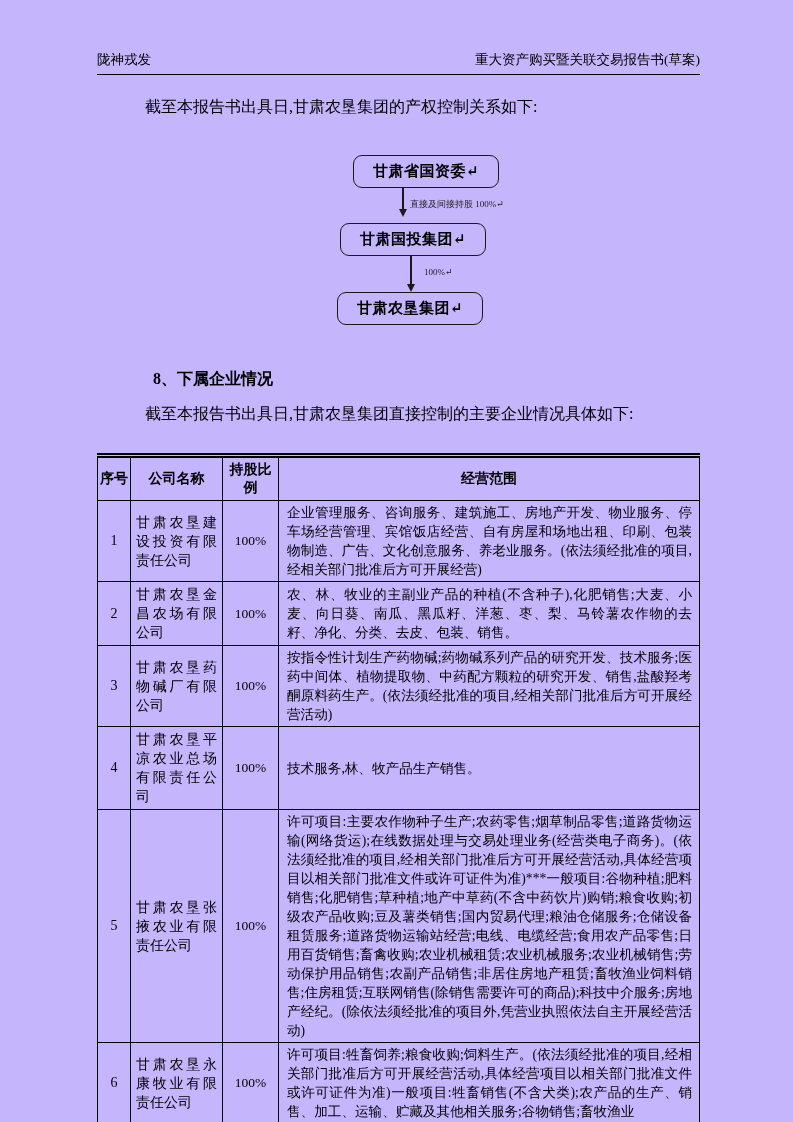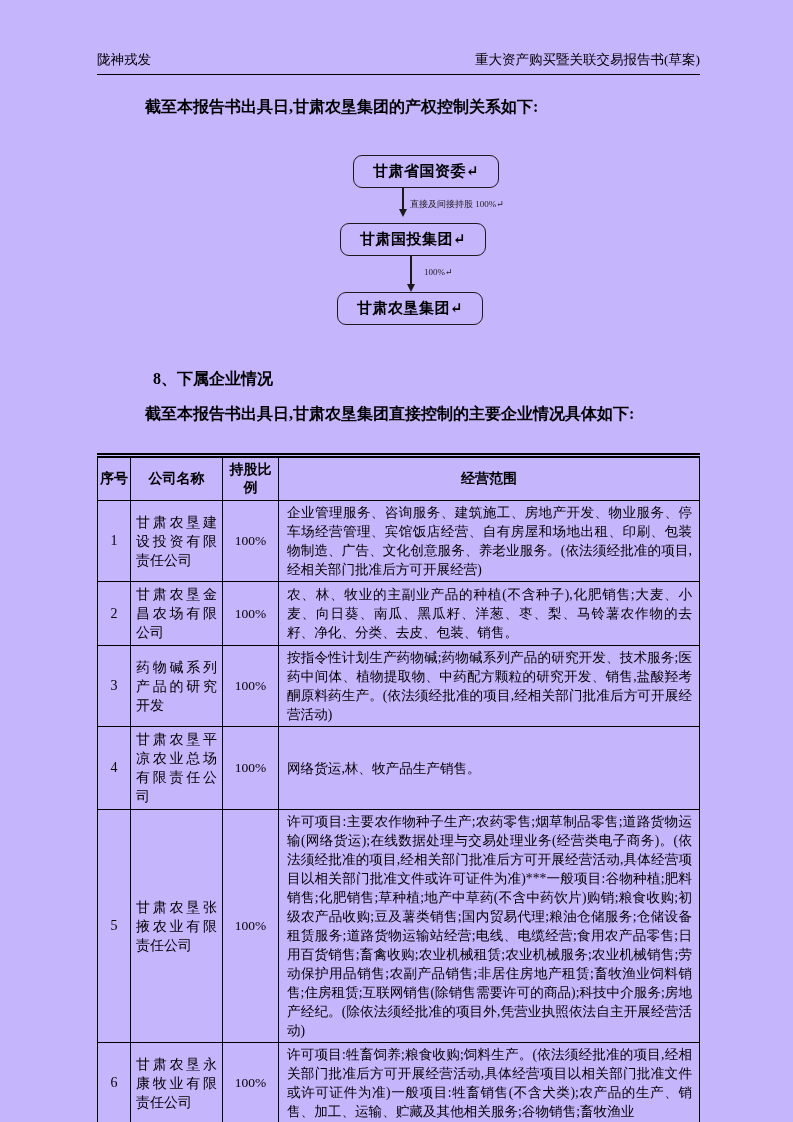--- a/index.html
+++ b/index.html
@@ -8,21 +8,21 @@
     background:#c4b5fd;color:#000;
     padding:50px 93px 0 97px;
     font-family:"Liberation Serif","DejaVu Serif",serif;
     overflow:hidden;
   }
   .doc-header{
     display:flex;justify-content:space-between;align-items:flex-end;
     font-size:13.5px;line-height:19px;
     padding-bottom:5px;border-bottom:1.8px solid #000;
   }
-  .para{margin:0;font-size:16px;line-height:22px;font-weight:bold;}
+  .para{margin:0;font-size:16px;line-height:22px;}
   .indent{text-indent:48px;}
   .intro-para{margin-top:21px;}
 
   
   .flowchart{position:relative;height:196px;margin-top:24px;}
   .flow-node{
     position:absolute;width:146px;height:33px;box-sizing:border-box;
     border:1.8px solid #1a1a1a;border-radius:9px;
     display:flex;align-items:center;justify-content:center;
     font-size:15px;font-weight:600;letter-spacing:0.5px;white-space:nowrap;
@@ -133,29 +133,29 @@
         <td class="cell-scope">企业管理服务、咨询服务、建筑施工、房地产开发、物业服务、停车场经营管理、宾馆饭店经营、自有房屋和场地出租、印刷、包装物制造、广告、文化创意服务、养老业服务。(依法须经批准的项目,经相关部门批准后方可开展经营)</td>
       </tr>
       <tr>
         <td class="cell-no">2</td>
         <td class="cell-company">甘肃农垦金昌农场有限公司</td>
         <td class="cell-ratio">100%</td>
         <td class="cell-scope">农、林、牧业的主副业产品的种植(不含种子),化肥销售;大麦、小麦、向日葵、南瓜、黑瓜籽、洋葱、枣、梨、马铃薯农作物的去籽、净化、分类、去皮、包装、销售。</td>
       </tr>
       <tr>
         <td class="cell-no">3</td>
-        <td class="cell-company">药物碱系列产品的研究开发</td>
+        <td class="cell-company">甘肃农垦药物碱厂有限公司</td>
         <td class="cell-ratio">100%</td>
         <td class="cell-scope">按指令性计划生产药物碱;药物碱系列产品的研究开发、技术服务;医药中间体、植物提取物、中药配方颗粒的研究开发、销售,盐酸羟考酮原料药生产。(依法须经批准的项目,经相关部门批准后方可开展经营活动)</td>
       </tr>
       <tr>
         <td class="cell-no">4</td>
         <td class="cell-company">甘肃农垦平凉农业总场有限责任公司</td>
         <td class="cell-ratio">100%</td>
-        <td class="cell-scope">网络货运,林、牧产品生产销售。</td>
+        <td class="cell-scope">技术服务,林、牧产品生产销售。</td>
       </tr>
       <tr>
         <td class="cell-no">5</td>
         <td class="cell-company">甘肃农垦张掖农业有限责任公司</td>
         <td class="cell-ratio">100%</td>
         <td class="cell-scope">许可项目:主要农作物种子生产;农药零售;烟草制品零售;道路货物运输(网络货运);在线数据处理与交易处理业务(经营类电子商务)。(依法须经批准的项目,经相关部门批准后方可开展经营活动,具体经营项目以相关部门批准文件或许可证件为准)***一般项目:谷物种植;肥料销售;化肥销售;草种植;地产中草药(不含中药饮片)购销;粮食收购;初级农产品收购;豆及薯类销售;国内贸易代理;粮油仓储服务;仓储设备租赁服务;道路货物运输站经营;电线、电缆经营;食用农产品零售;日用百货销售;畜禽收购;农业机械租赁;农业机械服务;农业机械销售;劳动保护用品销售;农副产品销售;非居住房地产租赁;畜牧渔业饲料销售;住房租赁;互联网销售(除销售需要许可的商品);科技中介服务;房地产经纪。(除依法须经批准的项目外,凭营业执照依法自主开展经营活动)</td>
       </tr>
       <tr>
         <td class="cell-no">6</td>
         <td class="cell-company">甘肃农垦永康牧业有限责任公司</td>

